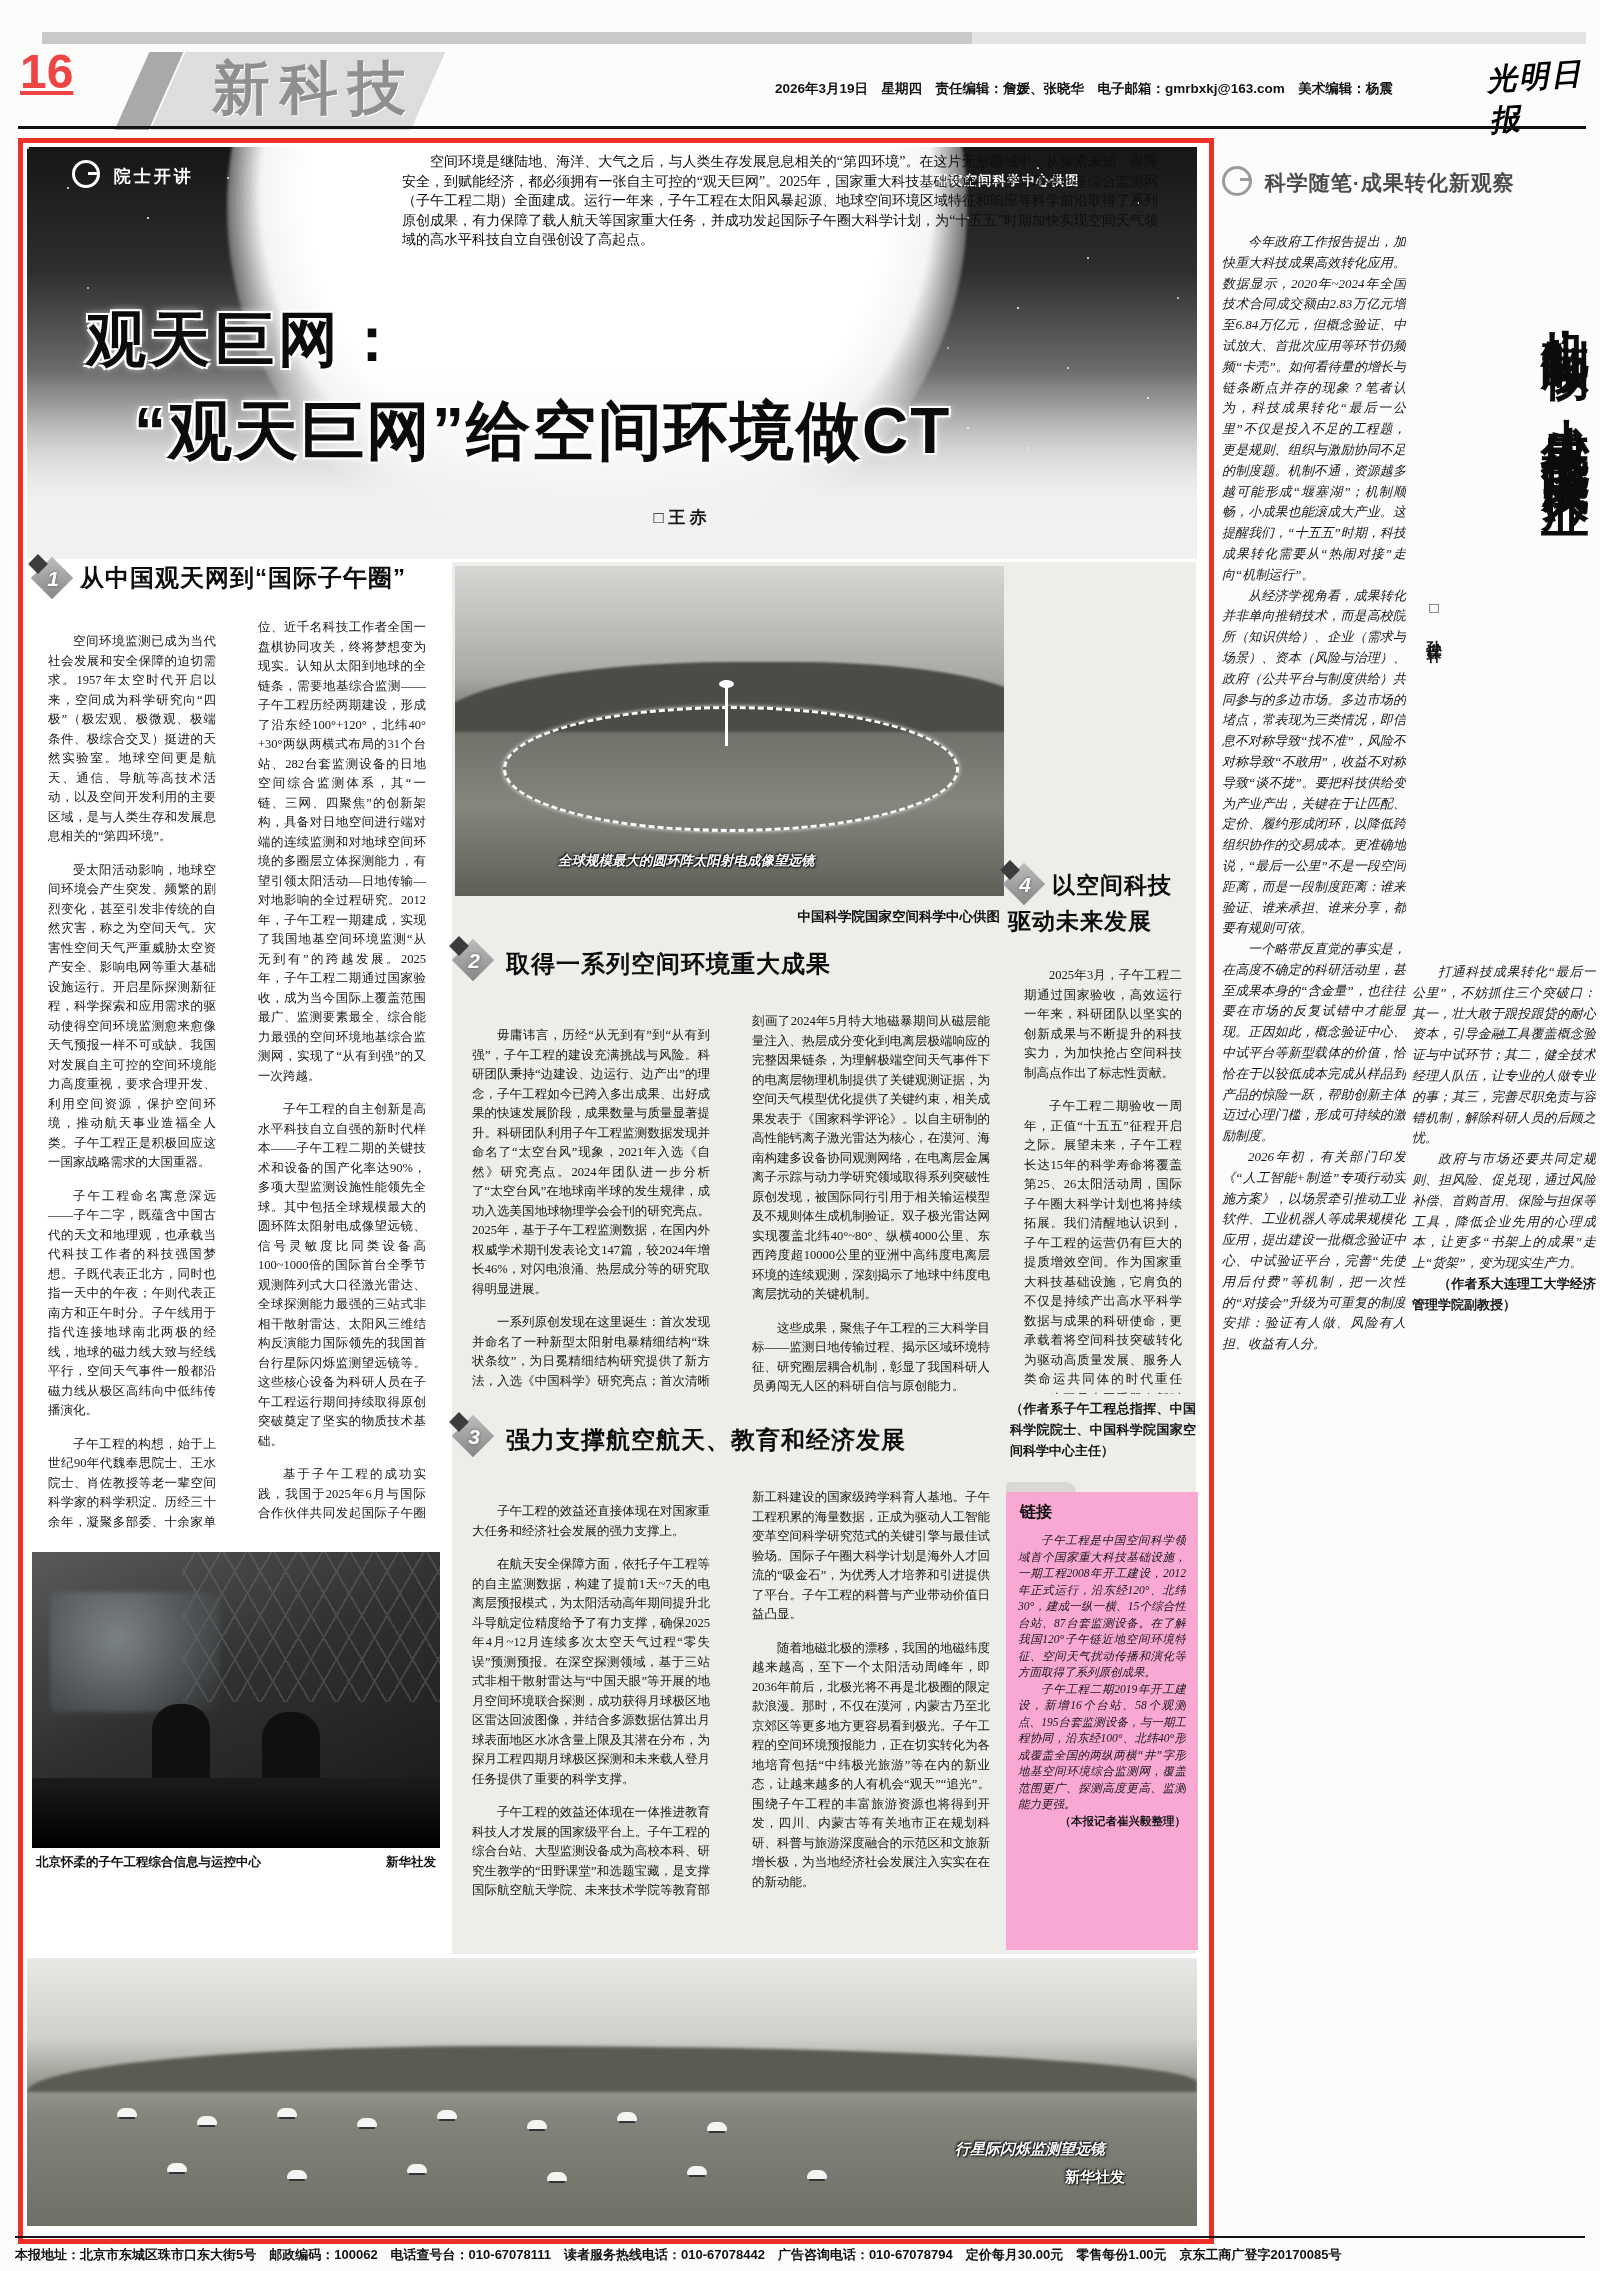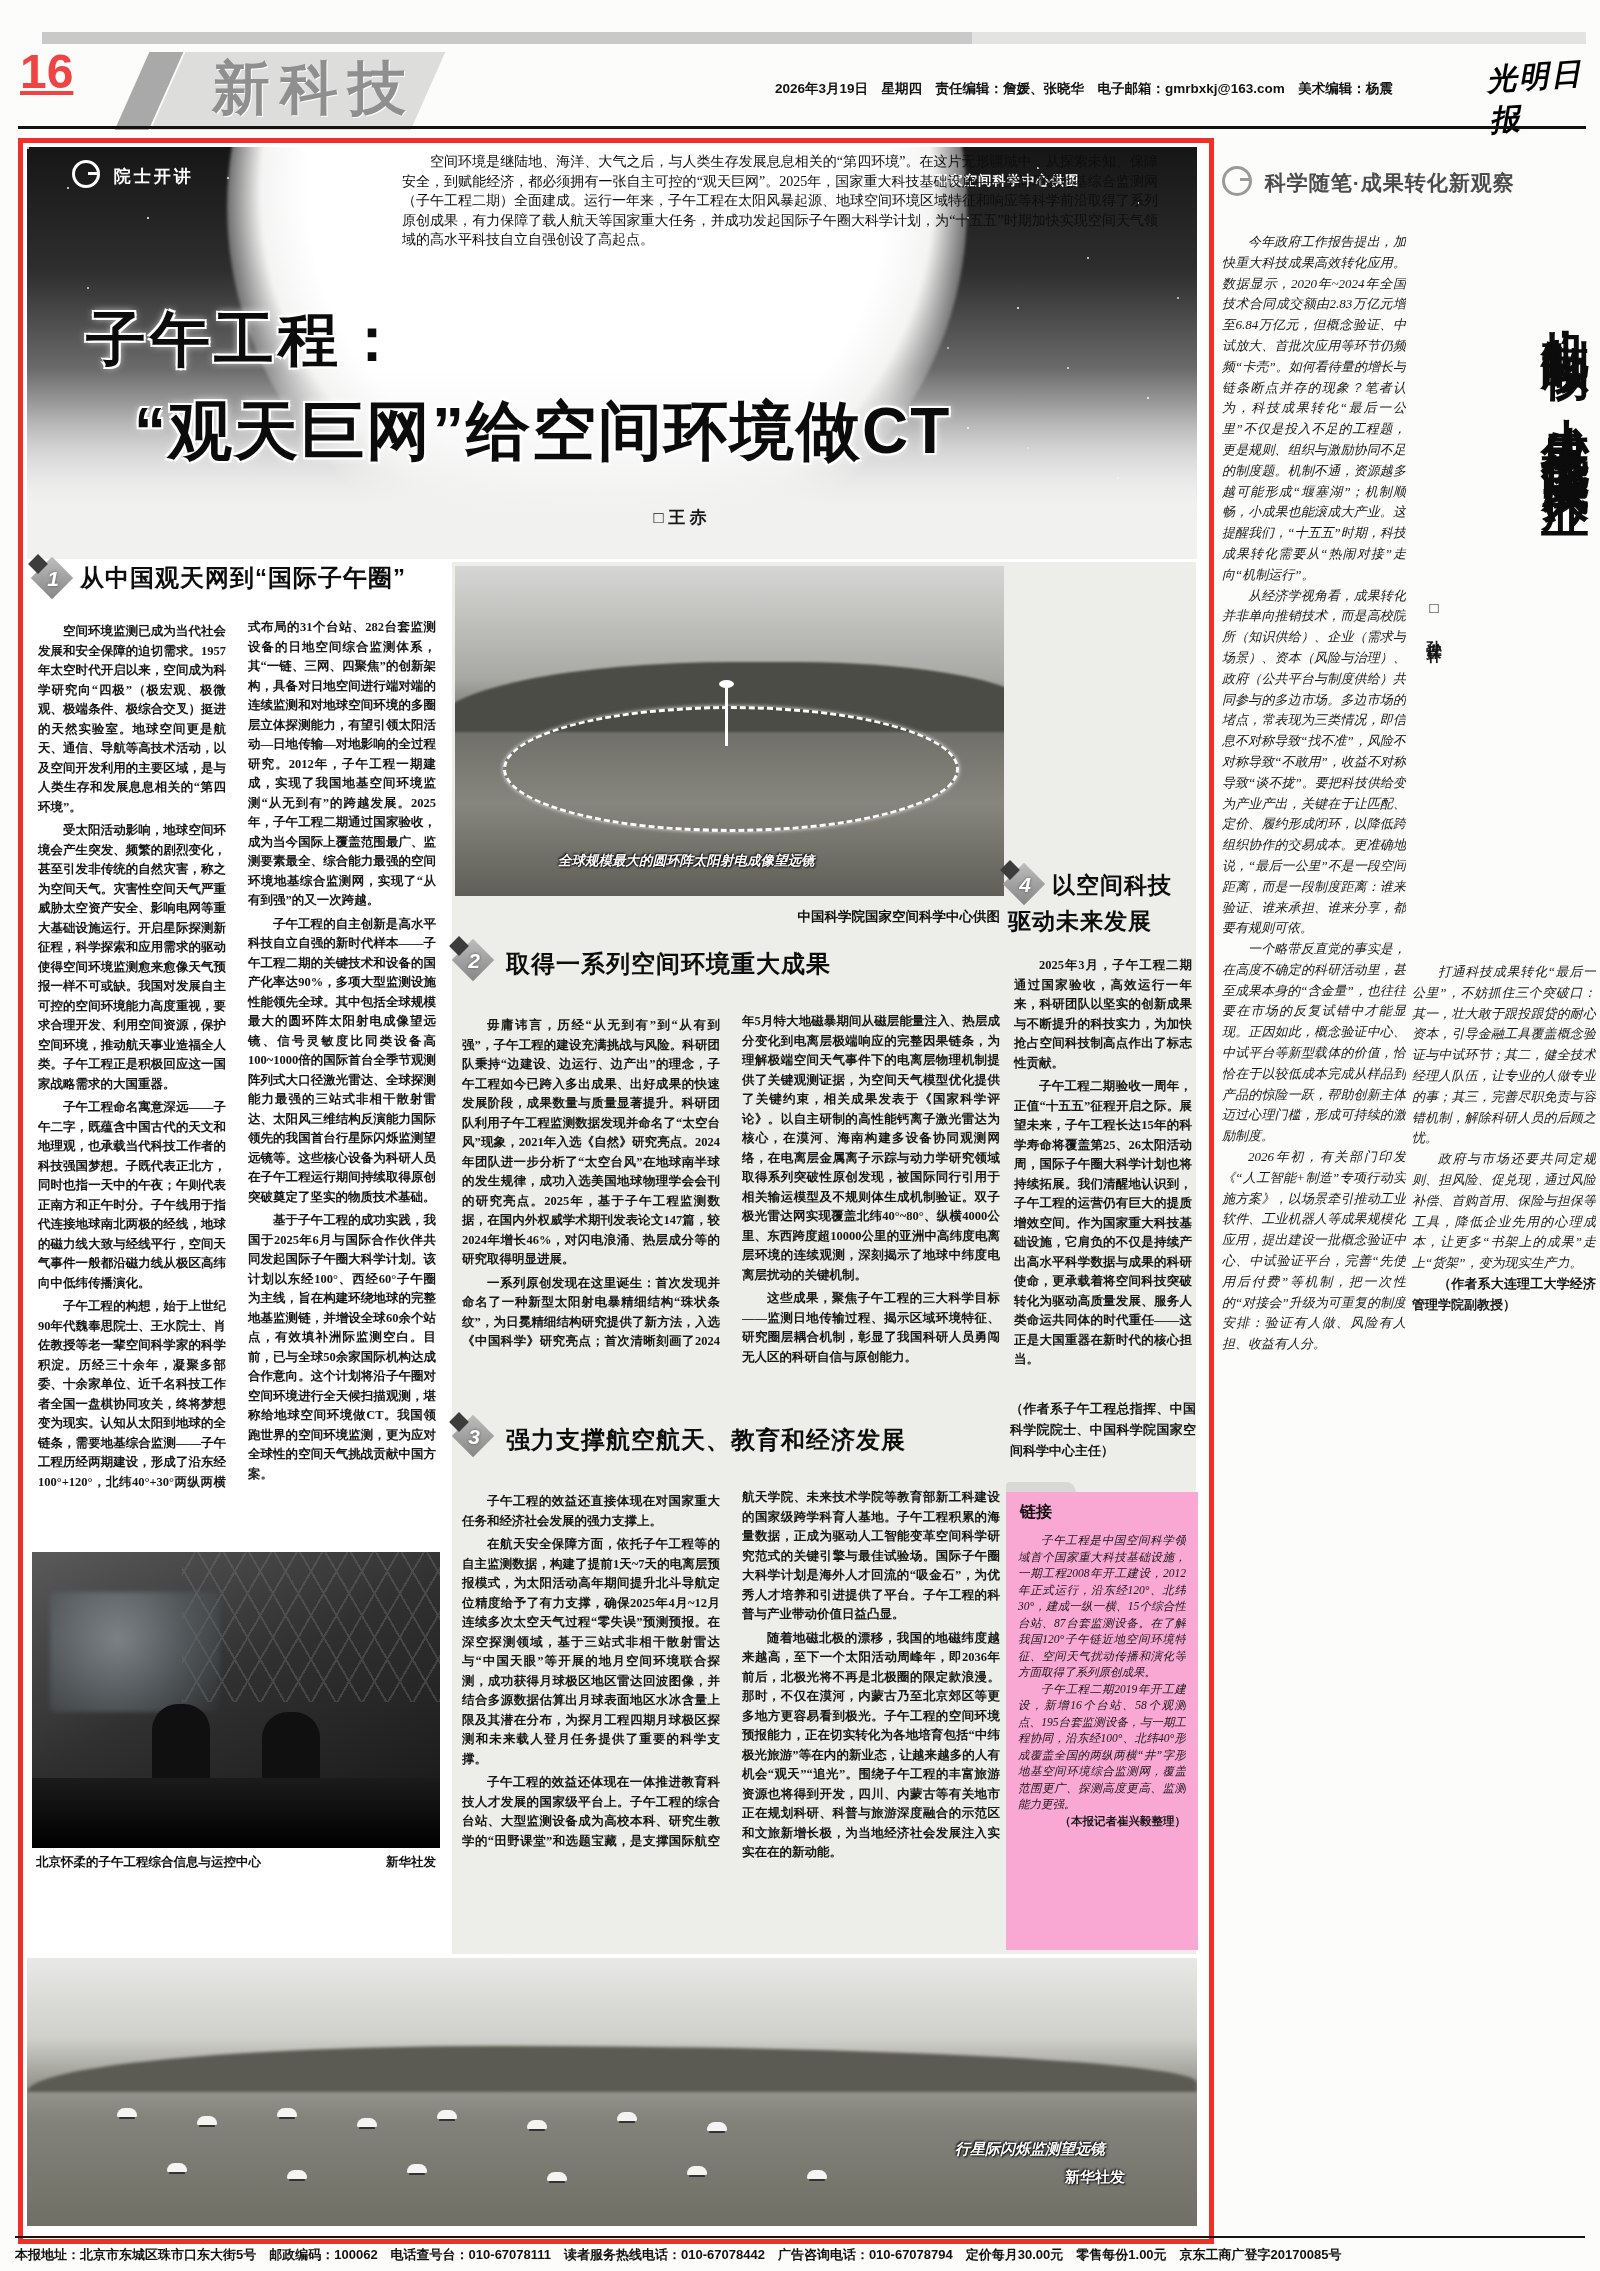--- a/index.html
+++ b/index.html
@@ -47,21 +47,21 @@
   .byline{left:560px;top:506px;width:240px;text-align:center;font:700 17px "Liberation Serif","DejaVu Serif",serif;}
   
   .graypanel{left:452px;top:562px;width:744px;height:1392px;background:#ededea;}
   .diamond{width:38px;height:38px;}
   .diamond .d1{position:absolute;left:3px;top:3px;width:30px;height:30px;background:linear-gradient(135deg,#bdbdbd,#868686);transform:rotate(45deg);}
   .diamond .d2{position:absolute;left:-3px;top:-3px;width:14px;height:14px;background:#3c3c3c;transform:rotate(45deg);}
   .diamond .num{position:absolute;left:0;top:0;width:38px;height:38px;display:flex;align-items:center;justify-content:center;
         color:#fff;font:italic 900 21px "Liberation Sans","DejaVu Sans",sans-serif;text-shadow:0 0 3px #555;}
   .sechead{font:900 24px "Liberation Sans","DejaVu Sans",sans-serif;color:#0d0d0d;letter-spacing:1px;}
   .bodytext{font:400 12.5px/19.5px "Liberation Serif","DejaVu Serif",serif;text-align:justify;overflow:hidden;}
-  .bodytext p{margin:4px;text-indent:2em;font-weight:bold;}
+  .bodytext p{margin:14px;text-indent:2em;}
   .cols2{column-count:2;column-gap:14px;}
   
   .s1head{left:80px;top:562px;}
   .s1text{left:34px;top:618px;width:406px;height:924px;}
   .ctrlphoto{left:32px;top:1552px;width:408px;height:296px;overflow:hidden;
         background:linear-gradient(155deg,#5a5a5a 0%,#303030 45%,#161616 100%);}
   .ctrlphoto .screen{position:absolute;left:18px;top:40px;width:170px;height:120px;border-radius:6px;
         background:radial-gradient(circle at 40% 40%,#aab6bd 0%,#5d666b 60%,rgba(0,0,0,0) 100%);opacity:.55;filter:blur(2px);}
   .ctrlphoto .hex{position:absolute;left:150px;top:0;width:258px;height:150px;opacity:.35;
         background:repeating-linear-gradient(60deg,#777 0 2px,transparent 2px 22px),
@@ -150,21 +150,21 @@
     <div class="stars"></div>
     <div class="moon"></div>
     <div class="fade"></div>
   </div>
   <div class="abs hero-badge">
     <span class="glogo"></span>
     <span>院士开讲</span>
   </div>
   <div class="abs hero-credit">中国科学院国家空间科学中心供图</div>
   <div class="abs hero-intro">空间环境是继陆地、海洋、大气之后，与人类生存发展息息相关的“第四环境”。在这片无形疆域中，从探索未知、保障安全，到赋能经济，都必须拥有一张自主可控的“观天巨网”。2025年，国家重大科技基础设施——空间环境地基综合监测网（子午工程二期）全面建成。运行一年来，子午工程在太阳风暴起源、地球空间环境区域特征和响应等科学前沿取得了系列原创成果，有力保障了载人航天等国家重大任务，并成功发起国际子午圈大科学计划，为“十五五”时期加快实现空间天气领域的高水平科技自立自强创设了高起点。</div>
-  <div class="abs hl hl1">子午工程：</div>
+  <div class="abs hl hl1">观天巨网：</div>
   <div class="abs hl hl2">“观天巨网”给空间环境做CT</div>
   <div class="abs byline">□ 王  赤</div>
 
   <div class="abs graypanel"></div>
 
   <div class="abs diamond" style="left:34px;top:560px;">
     <span class="d1"></span>
       <span class="d2"></span>
     <span class="num">1</span>
   </div>

